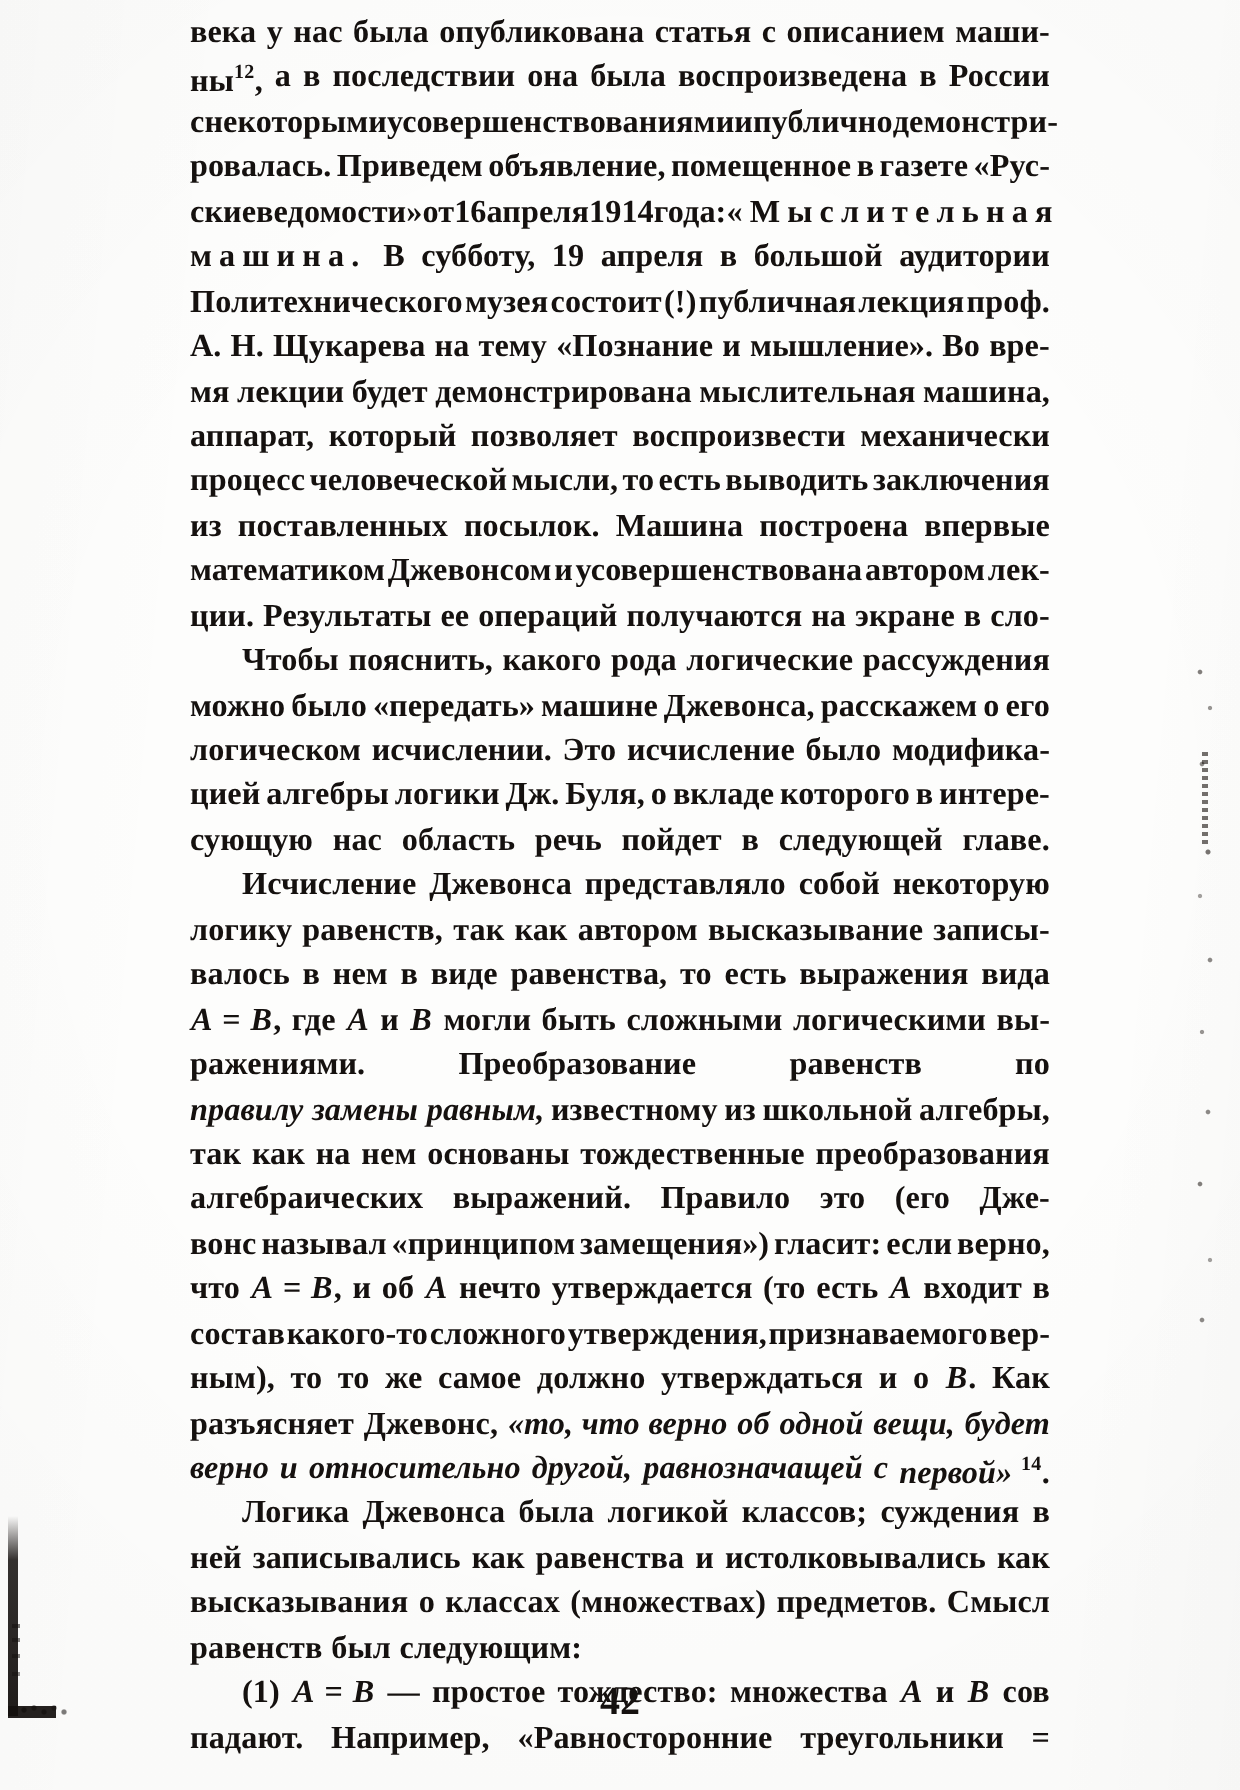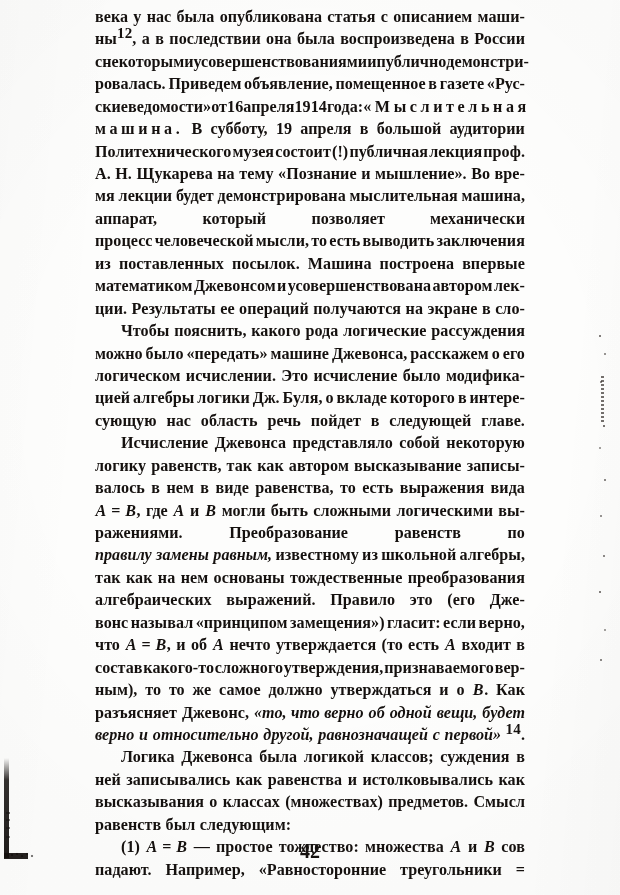--- a/index.html
+++ b/index.html
@@ -52,31 +52,31 @@
     -webkit-font-smoothing: none;
   }
   p.para + p.para { text-indent: 0; }
 
   
   .line {
     display: flex;
     justify-content: space-between;
     white-space: pre;
     height: 22.45px;
-    align-items: flex-end;
+    align-items: center;
   }
   .line.last { justify-content: flex-start; }
   .line > span { display: inline-block; }
   .line.last > span { white-space: pre; }
 
   .ind { display: inline-block; width: 26px; }
 
   i, .it { font-style: italic; }
   .mathvar { font-style: italic; font-weight: 600; padding: 0 0.5px; }
-  .sup { font-size: 15px; vertical-align: super; font-weight: 700; letter-spacing: 0.2px; }
+  .sup { font-size: 10px; vertical-align: super; font-weight: 700; letter-spacing: 0.2px; }
   .sp { letter-spacing: 3.6px; }
 
   #page-number {
     position: absolute;
     left: 0;
     right: 0;
     top: 840px;
     text-align: center;
     font-size: 20px;
     font-weight: 700;
@@ -166,21 +166,21 @@
     <p class="para">
       <span class="line"><span>века</span><span>у</span><span>нас</span><span>была</span><span>опубликована</span><span>статья</span><span>с</span><span>описанием</span><span>маши-</span></span>
         <span class="line"><span>ны<span class="sup">12</span>,</span><span>а</span><span>в</span><span>последствии</span><span>она</span><span>была</span><span>воспроизведена</span><span>в</span><span>России</span></span>
         <span class="line"><span>с</span><span>некоторыми</span><span>усовершенствованиями</span><span>и</span><span>публично</span><span>демонстри-</span></span>
         <span class="line"><span>ровалась.</span><span>Приведем</span><span>объявление,</span><span>помещенное</span><span>в</span><span>газете</span><span>«Рус-</span></span>
         <span class="line"><span>ские</span><span>ведомости»</span><span>от</span><span>16</span><span>апреля</span><span>1914</span><span>года:</span><span class="sp">«Мыслительная</span></span>
         <span class="line"><span class="sp">машина.</span><span>В</span><span>субботу,</span><span>19</span><span>апреля</span><span>в</span><span>большой</span><span>аудитории</span></span>
         <span class="line"><span>Политехнического</span><span>музея</span><span>состоит</span><span>(!)</span><span>публичная</span><span>лекция</span><span>проф.</span></span>
         <span class="line"><span>А.</span><span>Н.</span><span>Щукарева</span><span>на</span><span>тему</span><span>«Познание</span><span>и</span><span>мышление».</span><span>Во</span><span>вре-</span></span>
         <span class="line"><span>мя</span><span>лекции</span><span>будет</span><span>демонстрирована</span><span>мыслительная</span><span>машина,</span></span>
-        <span class="line"><span>аппарат,</span><span>который</span><span>позволяет</span><span>механически</span></span>
+        <span class="line"><span>аппарат,</span><span>который</span><span>позволяет</span><span>воспроизвести</span><span>механически</span></span>
         <span class="line"><span>процесс</span><span>человеческой</span><span>мысли,</span><span>то</span><span>есть</span><span>выводить</span><span>заключения</span></span>
         <span class="line"><span>из</span><span>поставленных</span><span>посылок.</span><span>Машина</span><span>построена</span><span>впервые</span></span>
         <span class="line"><span>математиком</span><span>Джевонсом</span><span>и</span><span>усовершенствована</span><span>автором</span><span>лек-</span></span>
         <span class="line"><span>ции.</span><span>Результаты</span><span>ее</span><span>операций</span><span>получаются</span><span>на</span><span>экране</span><span>в</span><span>сло-</span></span>
     </p>
 
     <p class="para">
       <span class="line"><span><span class="ind"></span>Чтобы</span><span>пояснить,</span><span>какого</span><span>рода</span><span>логические</span><span>рассуждения</span></span>
         <span class="line"><span>можно</span><span>было</span><span>«передать»</span><span>машине</span><span>Джевонса,</span><span>расскажем</span><span>о</span><span>его</span></span>
         <span class="line"><span>логическом</span><span>исчислении.</span><span>Это</span><span>исчисление</span><span>было</span><span>модифика-</span></span>

